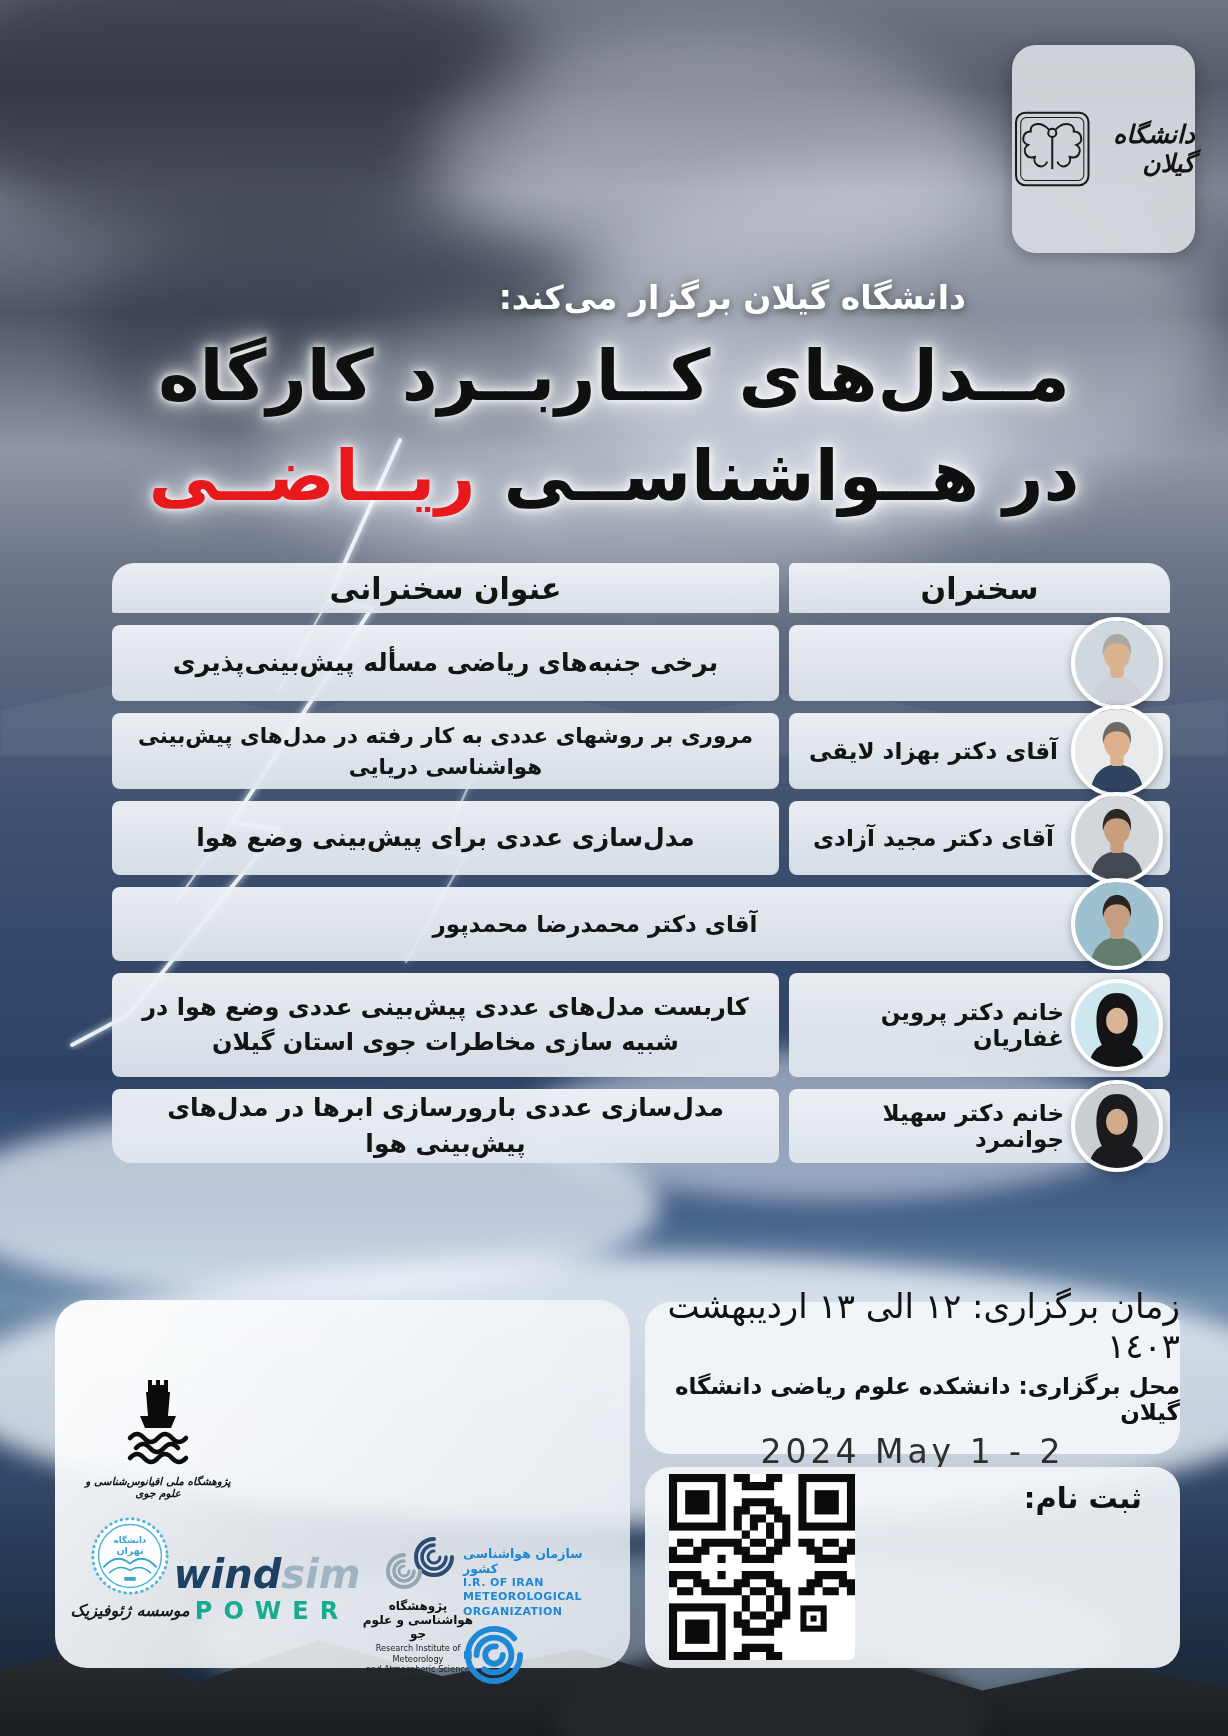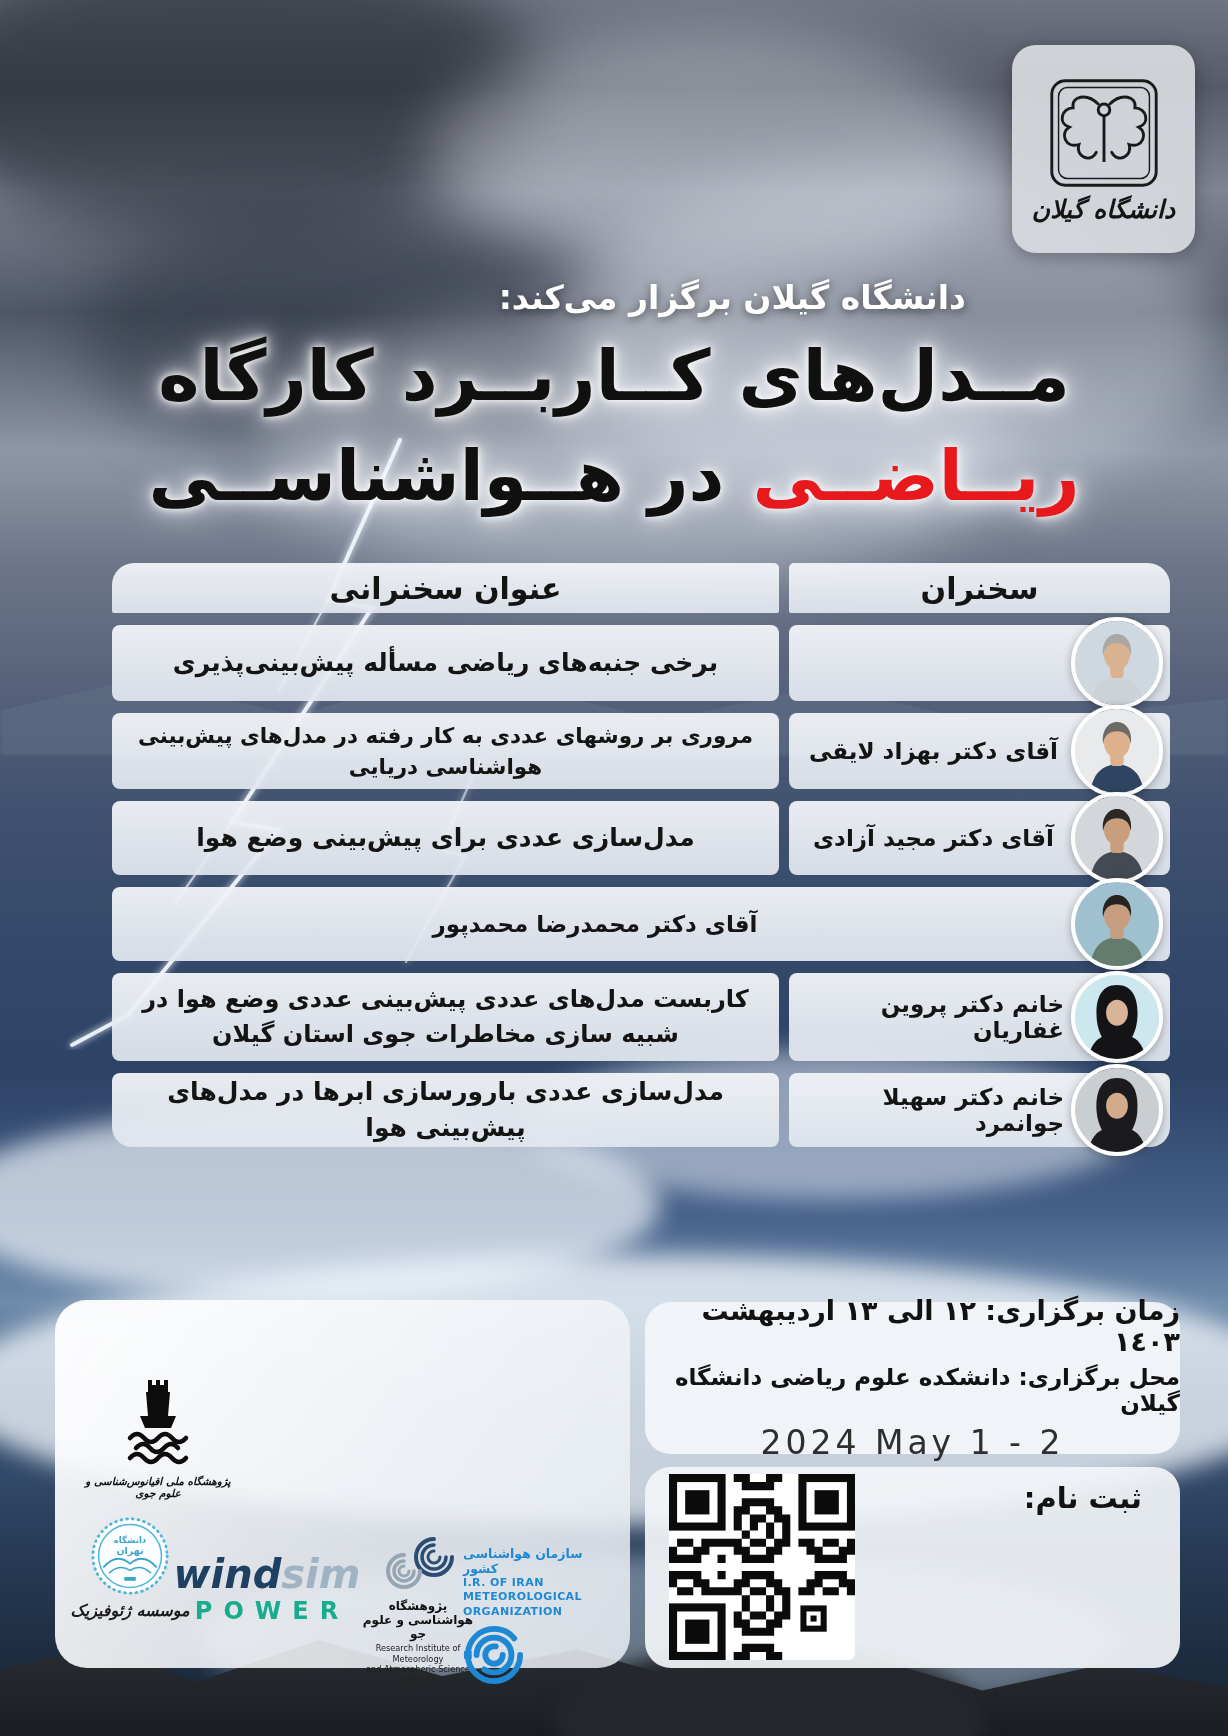--- a/index.html
+++ b/index.html
@@ -27,21 +27,21 @@
   .f3{left:-50px;top:1255px;width:1360px;height:270px;background:rgba(241,246,251,.78);}
   .f4{left:200px;top:1555px;width:920px;height:170px;background:rgba(208,224,238,.42);}
   .rocks{position:absolute;left:0;bottom:0;width:100%;height:120px;
     background:linear-gradient(180deg,#2e3338,#1a1d21);
     clip-path:polygon(0 45%,8% 25%,16% 55%,26% 20%,36% 50%,47% 28%,58% 60%,70% 32%,80% 62%,90% 40%,100% 60%,100% 100%,0 100%);}
   .rockpool{position:absolute;left:555px;top:1645px;width:430px;height:150px;background:#24272c;border-radius:50%;filter:blur(9px);}
   .lightning{position:absolute;left:10px;top:430px;width:500px;height:620px;pointer-events:none;}
   
   .uog{position:absolute;top:45px;right:33px;width:183px;height:208px;border-radius:24px;
     background:rgba(213,216,221,.95);box-shadow:0 4px 18px rgba(0,0,0,.3);
-    display:flex;flex-direction:column;align-items:center;justify-content:center;gap:3px;}
+    display:flex;flex-direction:row;align-items:center;justify-content:center;gap:3px;}
   .uog-caption{font-size:25px;font-weight:bold;font-style:italic;color:#141414;}
   
   .fa{direction:rtl;unicode-bidi:isolate;}
   .kicker{position:absolute;top:278px;right:262px;font-size:33px;font-weight:bold;color:#fff;
     text-shadow:0 2px 10px rgba(0,0,0,.55);}
   .title-l1,.title-l2{position:absolute;left:60px;right:60px;display:flex;justify-content:center;
     gap:28px;margin:0;font-size:70px;font-weight:bold;color:#101010;line-height:1.1;
     text-shadow:0 0 7px rgba(255,255,255,.95),0 0 16px rgba(255,255,255,.85),
                 0 0 30px rgba(255,255,255,.60),0 0 48px rgba(255,255,255,.40);}
   .title-l1{top:338px;}
@@ -52,33 +52,33 @@
   .t-head,.t-row{display:flex;gap:10px;margin-bottom:12px;margin-left:48px;}
   .cell{background:linear-gradient(180deg,rgba(240,243,247,.96),rgba(225,231,238,.93));
     box-sizing:border-box;color:#141414;}
   .th{height:50px;display:flex;align-items:center;justify-content:center;font-size:30px;font-weight:bold;}
   .th-title{width:667px;border-radius:22px 5px 2px 2px;}
   .th-speaker{flex:1;border-radius:5px 22px 2px 2px;}
   .td-title{width:667px;display:flex;align-items:center;justify-content:center;text-align:center;
     font-size:25px;font-weight:bold;padding:3px 22px;border-radius:8px;line-height:1.45;}
   .td-speaker{flex:1;position:relative;display:flex;align-items:center;justify-content:center;
     font-size:23px;font-weight:bold;padding:8px 106px 8px 14px;border-radius:8px;}
-  .r0,.r1{height:76px;} .r2,.r3{height:74px;} .r4{height:88px;} .r5{height:74px;}
+  .r0,.r1{height:76px;} .r2,.r3{height:74px;} .r4{height:104px;} .r5{height:74px;}
   .r1 .td-title{font-size:21.5px;}
   .r4 .td-title{font-size:24px;}
   .r5 .td-title{border-radius:8px 8px 8px 20px;}
   .r5 .td-speaker{border-radius:8px 8px 20px 8px;}
   .photo{position:absolute;right:7px;top:50%;transform:translateY(-50%);width:84px;height:84px;
     border-radius:50%;border:4px solid #fff;overflow:hidden;box-shadow:0 2px 8px rgba(0,0,0,.3);}
   .photo svg{display:block;width:100%;height:100%;}
   
   .when{position:absolute;left:645px;top:1302px;width:535px;height:152px;border-radius:26px;
     background:rgba(243,246,250,.92);display:flex;flex-direction:column;align-items:center;
     justify-content:center;gap:7px;color:#121212;}
-  .when-time{font-size:27px;font-weight:bold;}
+  .when-time{font-size:34px;font-weight:normal;}
   .when-venue{font-size:23px;font-weight:bold;}
   .when-date-en{font-size:33px;color:#2e2e2e;letter-spacing:4px;}
   .register{position:absolute;left:645px;top:1467px;width:535px;height:201px;border-radius:26px;
     background:rgba(243,246,250,.92);}
   .register-label{position:absolute;right:38px;top:14px;font-size:29px;font-weight:bold;color:#121212;}
   .qr{position:absolute;left:24px;top:7px;width:186px;height:186px;}
   
   .sponsors{position:absolute;left:55px;top:1300px;width:575px;height:368px;border-radius:32px;
     background:linear-gradient(125deg,rgba(255,255,255,.95) 0%,rgba(243,246,249,.88) 55%,rgba(233,238,243,.85) 100%);}
   .inio{position:absolute;left:18px;top:80px;width:170px;text-align:center;}
@@ -147,22 +147,22 @@
     <div class="uog-caption fa">دانشگاه گیلان</div>
   </div>
 
   <div class="kicker fa">دانشگاه گیلان برگزار می‌کند:</div>
   <h1 class="title-l1">
     <span class="fa">کارگاه</span>
     <span class="fa">کــاربــرد</span>
     <span class="fa">مــدل‌های</span>
   </h1>
   <h1 class="title-l2">
+    <span class="fa red">ریــاضــی</span>
     <span class="fa">در هــواشناســی</span>
-    <span class="fa red">ریــاضــی</span>
   </h1>
 
   <section class="schedule">
     <div class="t-head">
       <div class="cell th th-title">
         <span class="fa">عنوان سخنرانی</span>
       </div>
       <div class="cell th th-speaker">
         <span class="fa">سخنران</span>
       </div>

